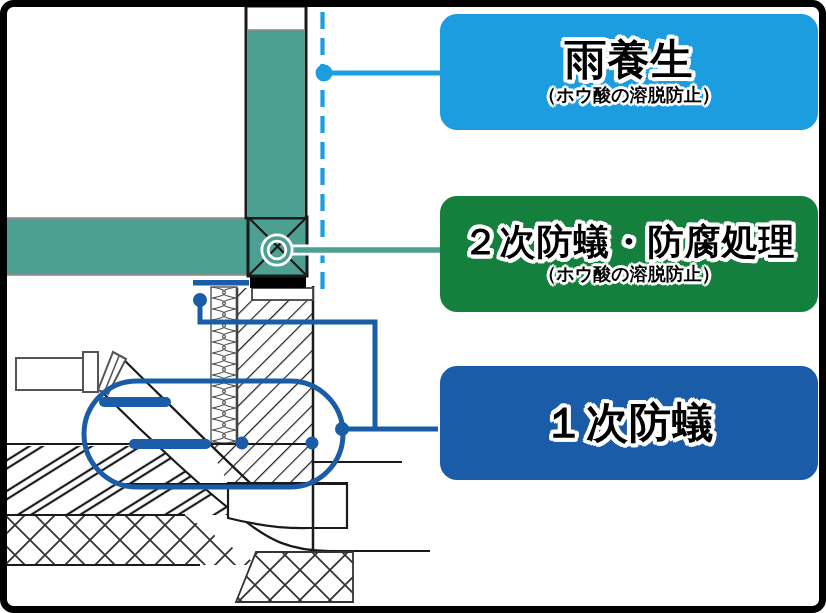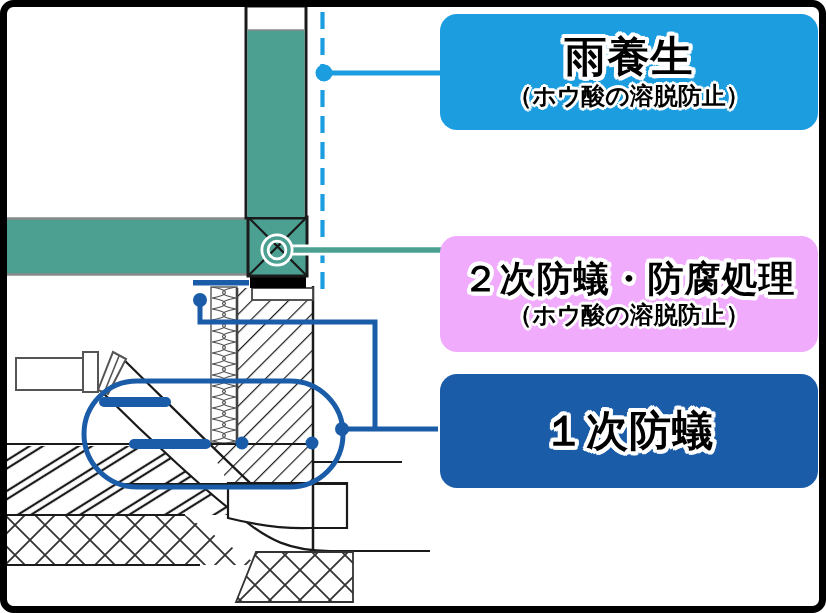--- a/index.html
+++ b/index.html
@@ -30,32 +30,32 @@
     line-height:1.05;
     letter-spacing:1px;
     white-space:nowrap;
     text-shadow:
       -3px -3px 0 #fff, 3px -3px 0 #fff, -3px 3px 0 #fff, 3px 3px 0 #fff,
       -4px 0 0 #fff, 4px 0 0 #fff, 0 -4px 0 #fff, 0 4px 0 #fff,
       -2px -4px 0 #fff, 2px 4px 0 #fff, -4px 2px 0 #fff, 4px -2px 0 #fff;
   }
   .callout-sub{
     font-weight:900;
-    font-size:24px;
+    font-size:18px;
     line-height:1.1;
     margin-top:4px;
     white-space:nowrap;
     text-shadow:
       -2px -2px 0 #fff, 2px -2px 0 #fff, -2px 2px 0 #fff, 2px 2px 0 #fff,
       -3px 0 0 #fff, 3px 0 0 #fff, 0 -3px 0 #fff, 0 3px 0 #fff;
     text-align: center;
   }
   #callout-1{top:14px;height:116px;}
   #callout-2{top:196px;height:116px;}
-  #callout-3{top:374px;height:114px;}
+  #callout-3{top:366px;height:114px;}
   #callout-2 .callout-title{font-size:36px;}
 </style>
 </head>
 <body>
 
 <div id="stage">
 
   <svg id="drawing" width="826" height="613" viewBox="0 0 826 613">
     <defs>
       <pattern id="wallHatch" patternUnits="userSpaceOnUse" width="13" height="13" patternTransform="rotate(45)">
@@ -172,21 +172,21 @@
     </g>
 
     <rect x="3.5" y="3.5" width="819" height="606" rx="10" fill="none" stroke="#000000" stroke-width="7"></rect>
   </svg>
 
   <div class="callout" id="callout-1" style="background-color: rgb(27, 157, 224);">
     <div class="callout-title">雨養生</div>
     <div class="callout-sub">（ホウ酸の溶脱防止）</div>
   </div>
 
-  <div class="callout" id="callout-2" style="background-color: #f0abfc; margin-top: 40px;">
+  <div class="callout" id="callout-2" style="background-color: #15803d;">
     <div class="callout-title">２次防蟻・防腐処理</div>
     <div class="callout-sub">（ホウ酸の溶脱防止）</div>
   </div>
 
   <div class="callout" id="callout-3" style="background-color: rgb(26, 92, 168);">
     <div class="callout-title">１次防蟻</div>
   </div>
 
 </div>
 

